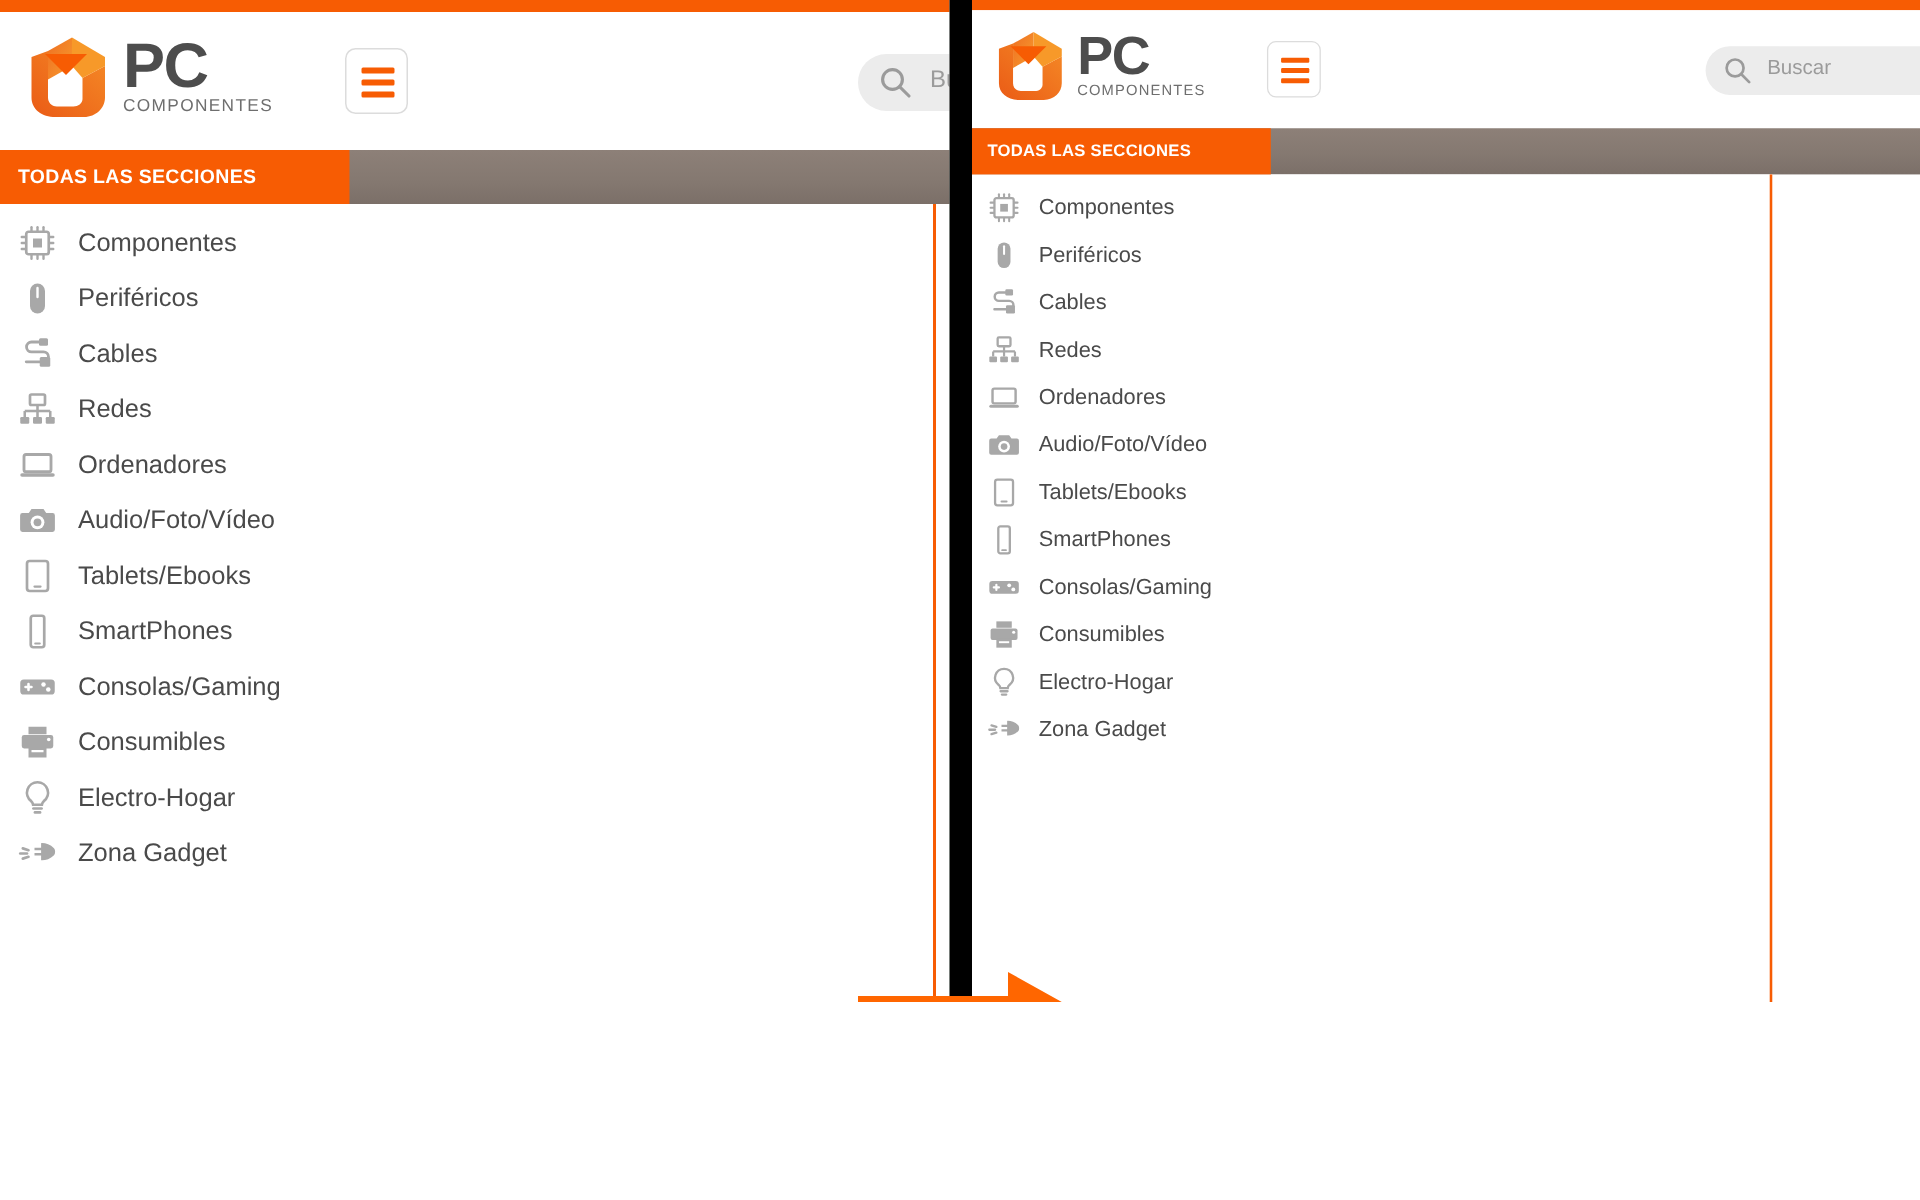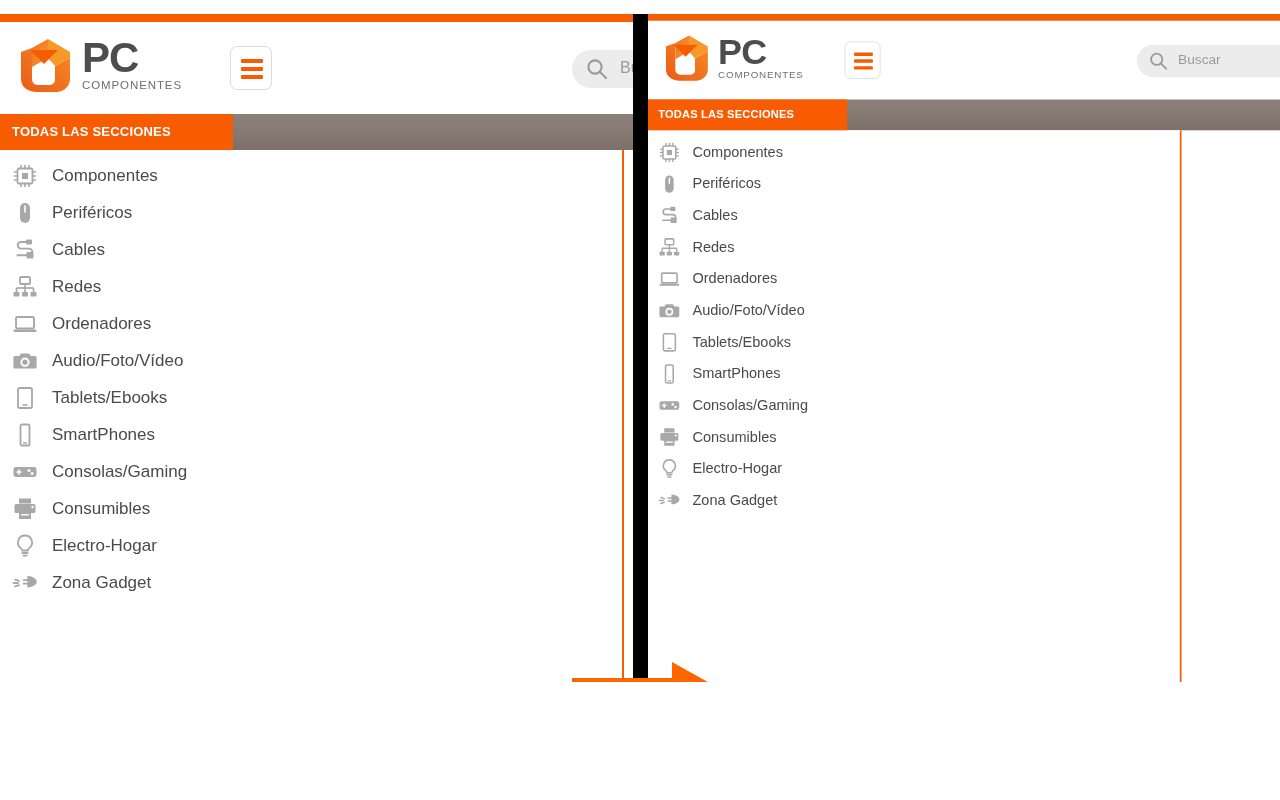--- a/index.html
+++ b/index.html
@@ -11,21 +11,20 @@
     background: #ffffff;
     font-family: "Liberation Sans", sans-serif;
   }
 
   #stage {
     position: relative;
     width: 1280px;
     height: 668px;
     overflow: hidden;
     background: #86efac;
-    margin-top: 14px;
   }
 
   
   .panel {
     position: absolute;
     top: 0;
     overflow: hidden;
     background: #ffffff;
   }
   .panel-inner {

